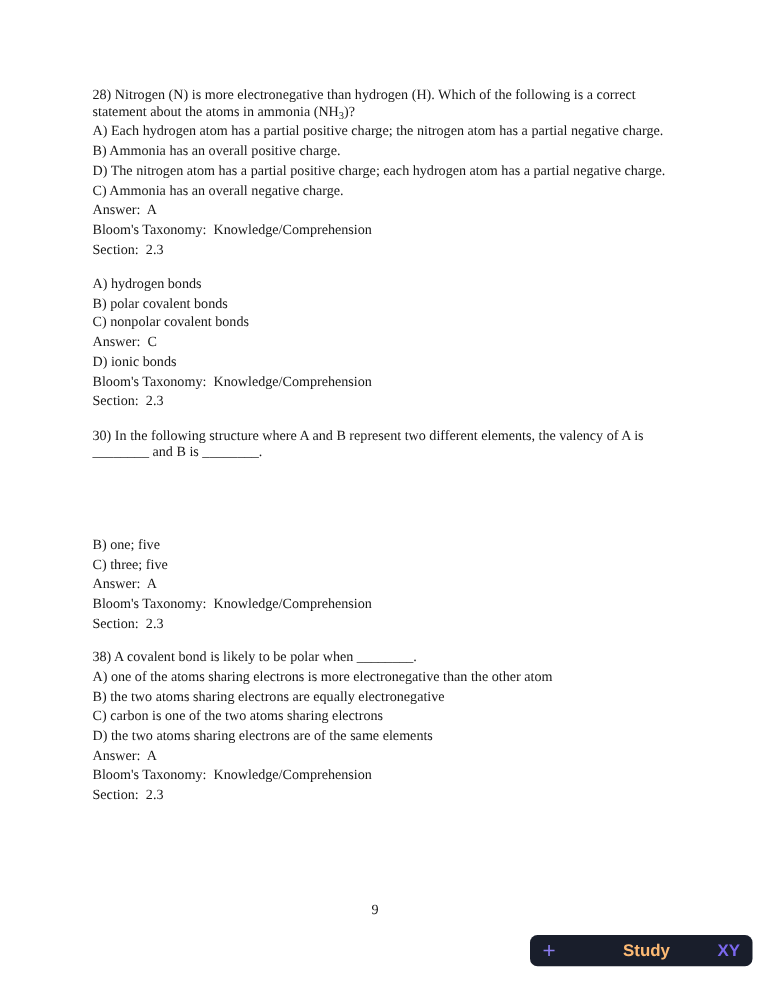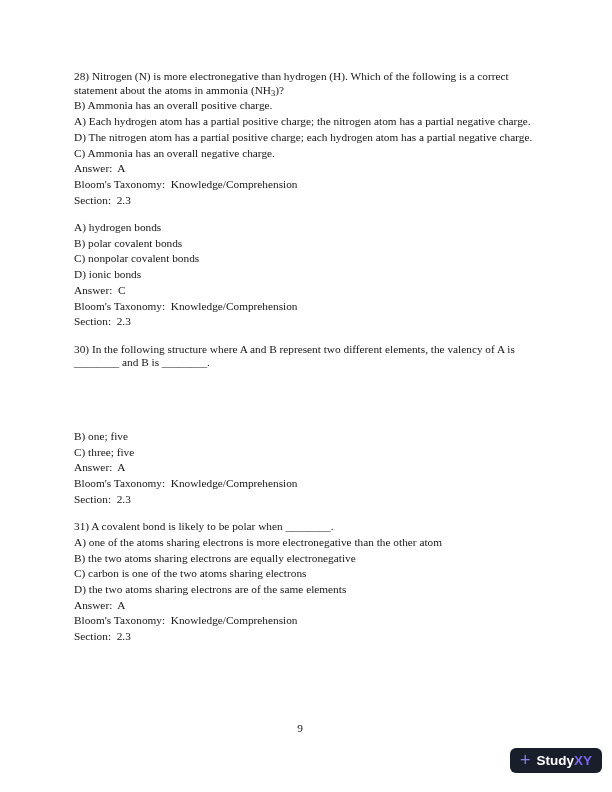--- a/index.html
+++ b/index.html
@@ -55,61 +55,61 @@
     font-size: 13.5px;
   }
   .brand-plus {
     color: #8b7cf0;
     font-weight: normal;
     font-size: 18px;
     line-height: 1;
     margin-right: 6px;
     transform: translateY(-1px);
   }
-  .brand-study { color: #ffffff; }
-  .brand-xy { color: #7b68ee; }
+  .brand-study { color: #fdba74; margin-left: 48px; }
+  .brand-xy { color: #7b68ee; margin-left: 38px; }
 </style>
 </head>
 <body>
 
 <div class="content">
 
   <div class="q">
     <p class="line"><span>28) Nitrogen (N) is more electronegative than hydrogen (H). Which of the following is a correct statement about the atoms in ammonia (NH</span><sub>3</sub><span>)?</span></p>
+    <p class="line">A) Each hydrogen atom has a partial positive charge; the nitrogen atom has a partial negative charge.</p>
     <p class="line">B) Ammonia has an overall positive charge.</p>
-    <p class="line">A) Each hydrogen atom has a partial positive charge; the nitrogen atom has a partial negative charge.</p>
     <p class="line">D) The nitrogen atom has a partial positive charge; each hydrogen atom has a partial negative charge.</p>
     <p class="line">C) Ammonia has an overall negative charge.</p>
     <p class="line">Answer:  A</p>
     <p class="line">Bloom's Taxonomy:  Knowledge/Comprehension</p>
     <p class="line">Section:  2.3</p>
   </div>
 
   <div class="q">
     <p class="line">A) hydrogen bonds</p>
     <p class="line">B) polar covalent bonds</p>
     <p class="line">C) nonpolar covalent bonds</p>
+    <p class="line">Answer:  C</p>
     <p class="line">D) ionic bonds</p>
-    <p class="line">Answer:  C</p>
     <p class="line">Bloom's Taxonomy:  Knowledge/Comprehension</p>
     <p class="line">Section:  2.3</p>
   </div>
 
   <div class="q">
     <p class="line">30) In the following structure where A and B represent two different elements, the valency of A is ________ and B is ________.</p>
     <div class="structure-placeholder"></div>
     <p class="line">B) one; five</p>
     <p class="line">C) three; five</p>
     <p class="line">Answer:  A</p>
     <p class="line">Bloom's Taxonomy:  Knowledge/Comprehension</p>
     <p class="line">Section:  2.3</p>
   </div>
 
   <div class="q">
-    <p class="line">31) A covalent bond is likely to be polar when ________.</p>
+    <p class="line">38) A covalent bond is likely to be polar when ________.</p>
     <p class="line">A) one of the atoms sharing electrons is more electronegative than the other atom</p>
     <p class="line">B) the two atoms sharing electrons are equally electronegative</p>
     <p class="line">C) carbon is one of the two atoms sharing electrons</p>
     <p class="line">D) the two atoms sharing electrons are of the same elements</p>
     <p class="line">Answer:  A</p>
     <p class="line">Bloom's Taxonomy:  Knowledge/Comprehension</p>
     <p class="line">Section:  2.3</p>
   </div>
 
 </div>

